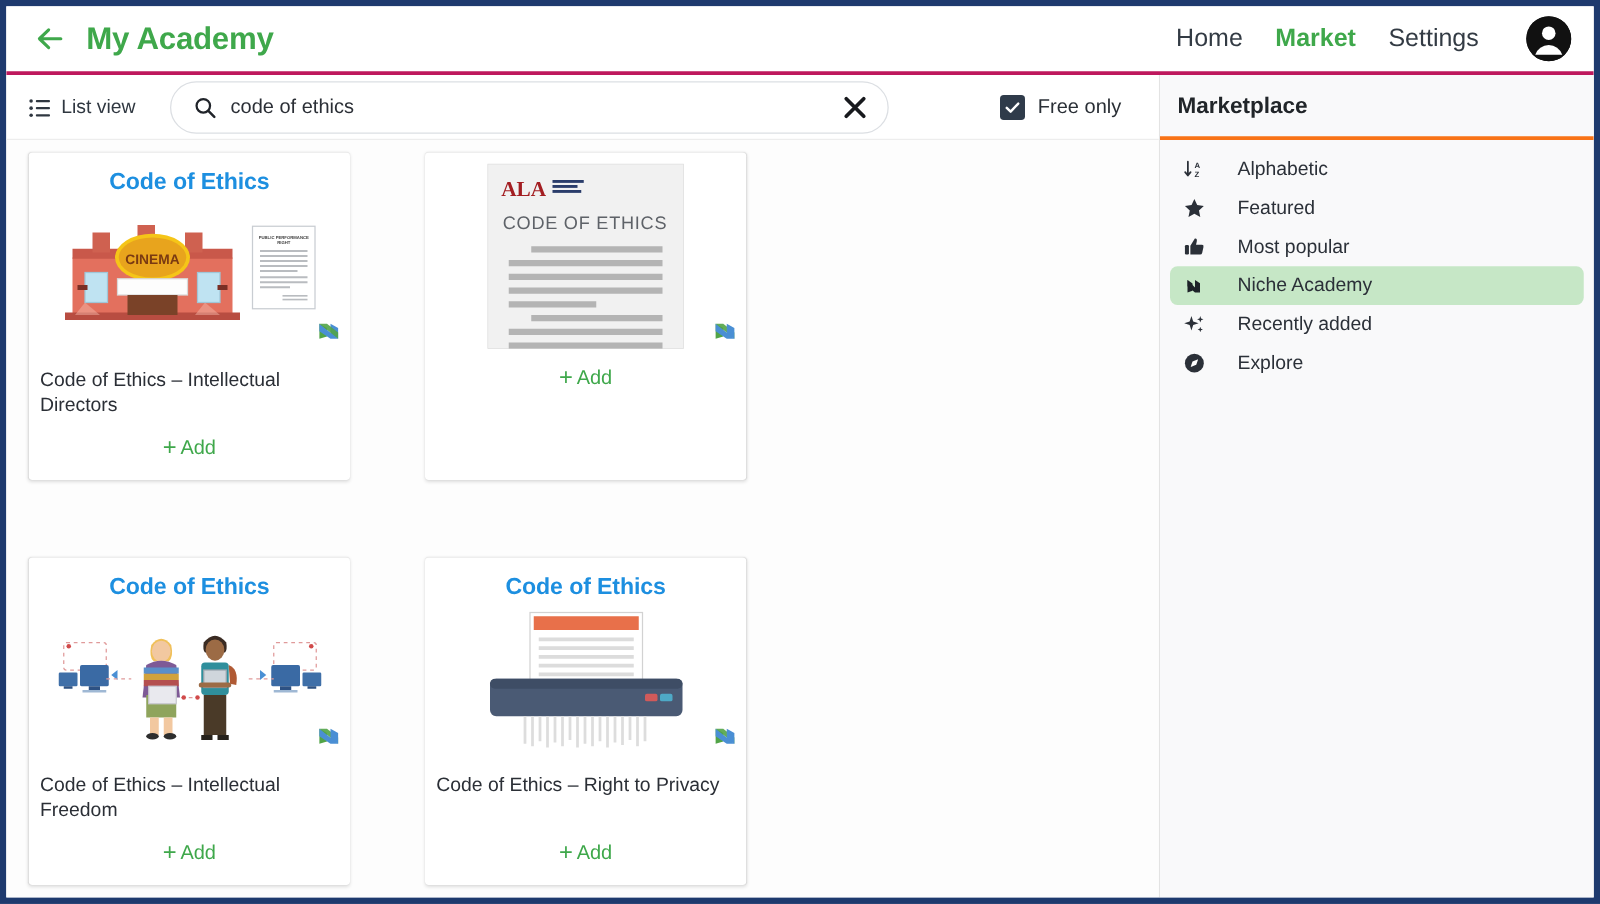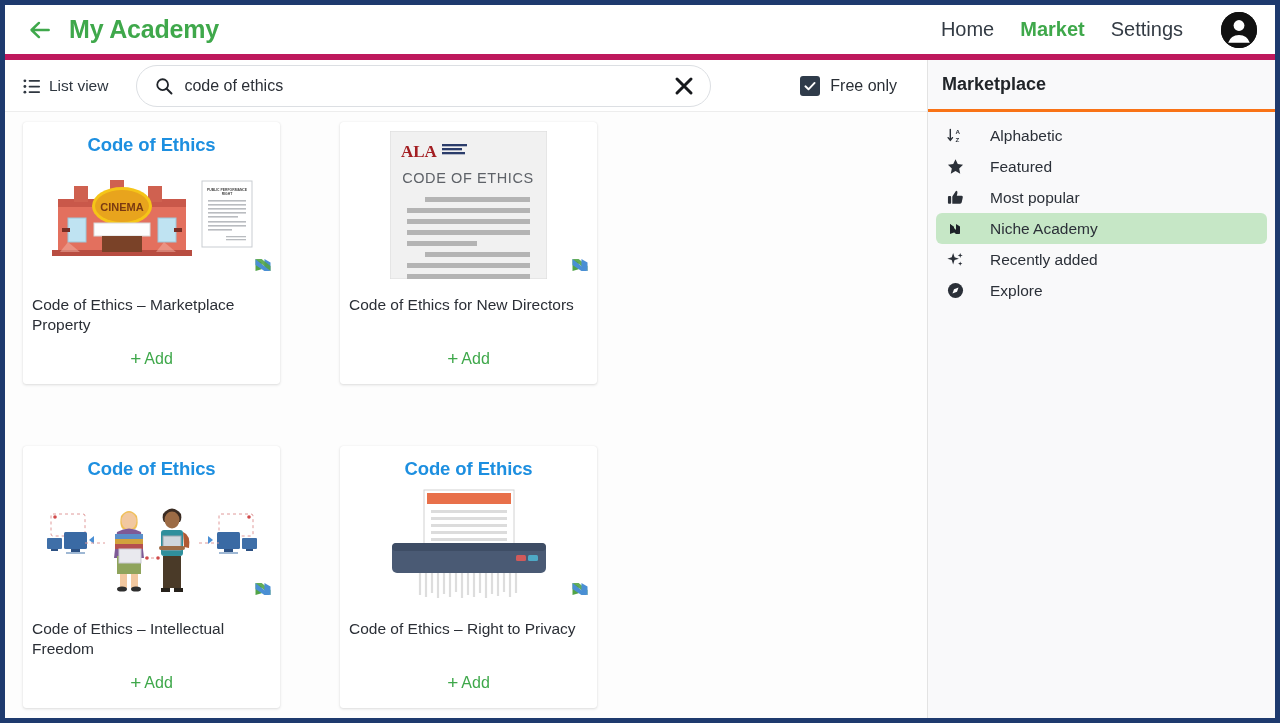--- a/index.html
+++ b/index.html
@@ -17,21 +17,21 @@
     overflow: hidden;
     display: flex;
     flex-direction: column;
   }
 
   
   #topbar {
     height: 55px;
     flex: 0 0 55px;
     background: #ffffff;
-    border-bottom: 6px solid #be185d;
+    border-bottom: 3px solid #be185d;
     display: flex;
     align-items: center;
     padding: 0 18px 0 22px;
   }
   #back-arrow {
     width: 26px; height: 26px;
     flex: 0 0 26px;
     cursor: pointer;
     margin-right: 16px;
   }
@@ -332,21 +332,21 @@
               </div>
               <svg class="na-badge" viewBox="0 0 32 32">
                 <path d="M16 2 L28 9 V23 L16 30 L4 23 V9 Z" fill="none"></path>
                 <path d="M9 23 V9 L16 13.5 V9 L23 13 V23 L16 18.5 V23 Z" fill="#4b9cd3" opacity="0"></path>
                 <path d="M8 22.5 L8 9.5 L14.5 13.3 L14.5 20.5 Z" fill="#52a447"></path>
                 <path d="M17.5 9.5 L24 13.3 L24 22.5 L17.5 18.8 Z" fill="#4a8fd4"></path>
                 <path d="M8 9.5 L24 22.5 L17.5 22.5 L8 16 Z" fill="#4a8fd4"></path>
                 <path d="M8 9.5 L14.5 9.5 L24 17 L24 22.5 Z" fill="#52a447" opacity=".9"></path>
               </svg>
             </div>
-            <div class="card-title">Code of Ethics – Marketplace Property</div>
+            <div class="card-title">Code of Ethics – Intellectual Directors</div>
             <div class="card-add">
               <span class="plus">+</span>
               <span>Add</span>
             </div>
           </div>
 
           <div class="card">
             <div class="card-thumb" style="padding-top:6px;">
               <div class="thumb-art">
                 <svg width="157" height="148" viewBox="0 0 157 148">
@@ -370,21 +370,20 @@
                   </g>
                 </svg>
               </div>
               <svg class="na-badge" viewBox="0 0 32 32">
                 <path d="M8 9.5 L14.5 9.5 L24 17 L24 22.5 Z" fill="#52a447" opacity=".9"></path>
                 <path d="M8 22.5 L8 9.5 L14.5 13.3 L14.5 20.5 Z" fill="#52a447"></path>
                 <path d="M17.5 9.5 L24 13.3 L24 22.5 L17.5 18.8 Z" fill="#4a8fd4"></path>
                 <path d="M8 9.5 L24 22.5 L17.5 22.5 L8 16 Z" fill="#4a8fd4"></path>
               </svg>
             </div>
-            <div class="card-title">Code of Ethics for New Directors</div>
             <div class="card-add">
               <span class="plus">+</span>
               <span>Add</span>
             </div>
           </div>
 
           <div class="card">
             <div class="card-thumb">
               <div class="thumb-title">Code of Ethics</div>
               <div class="thumb-art">

